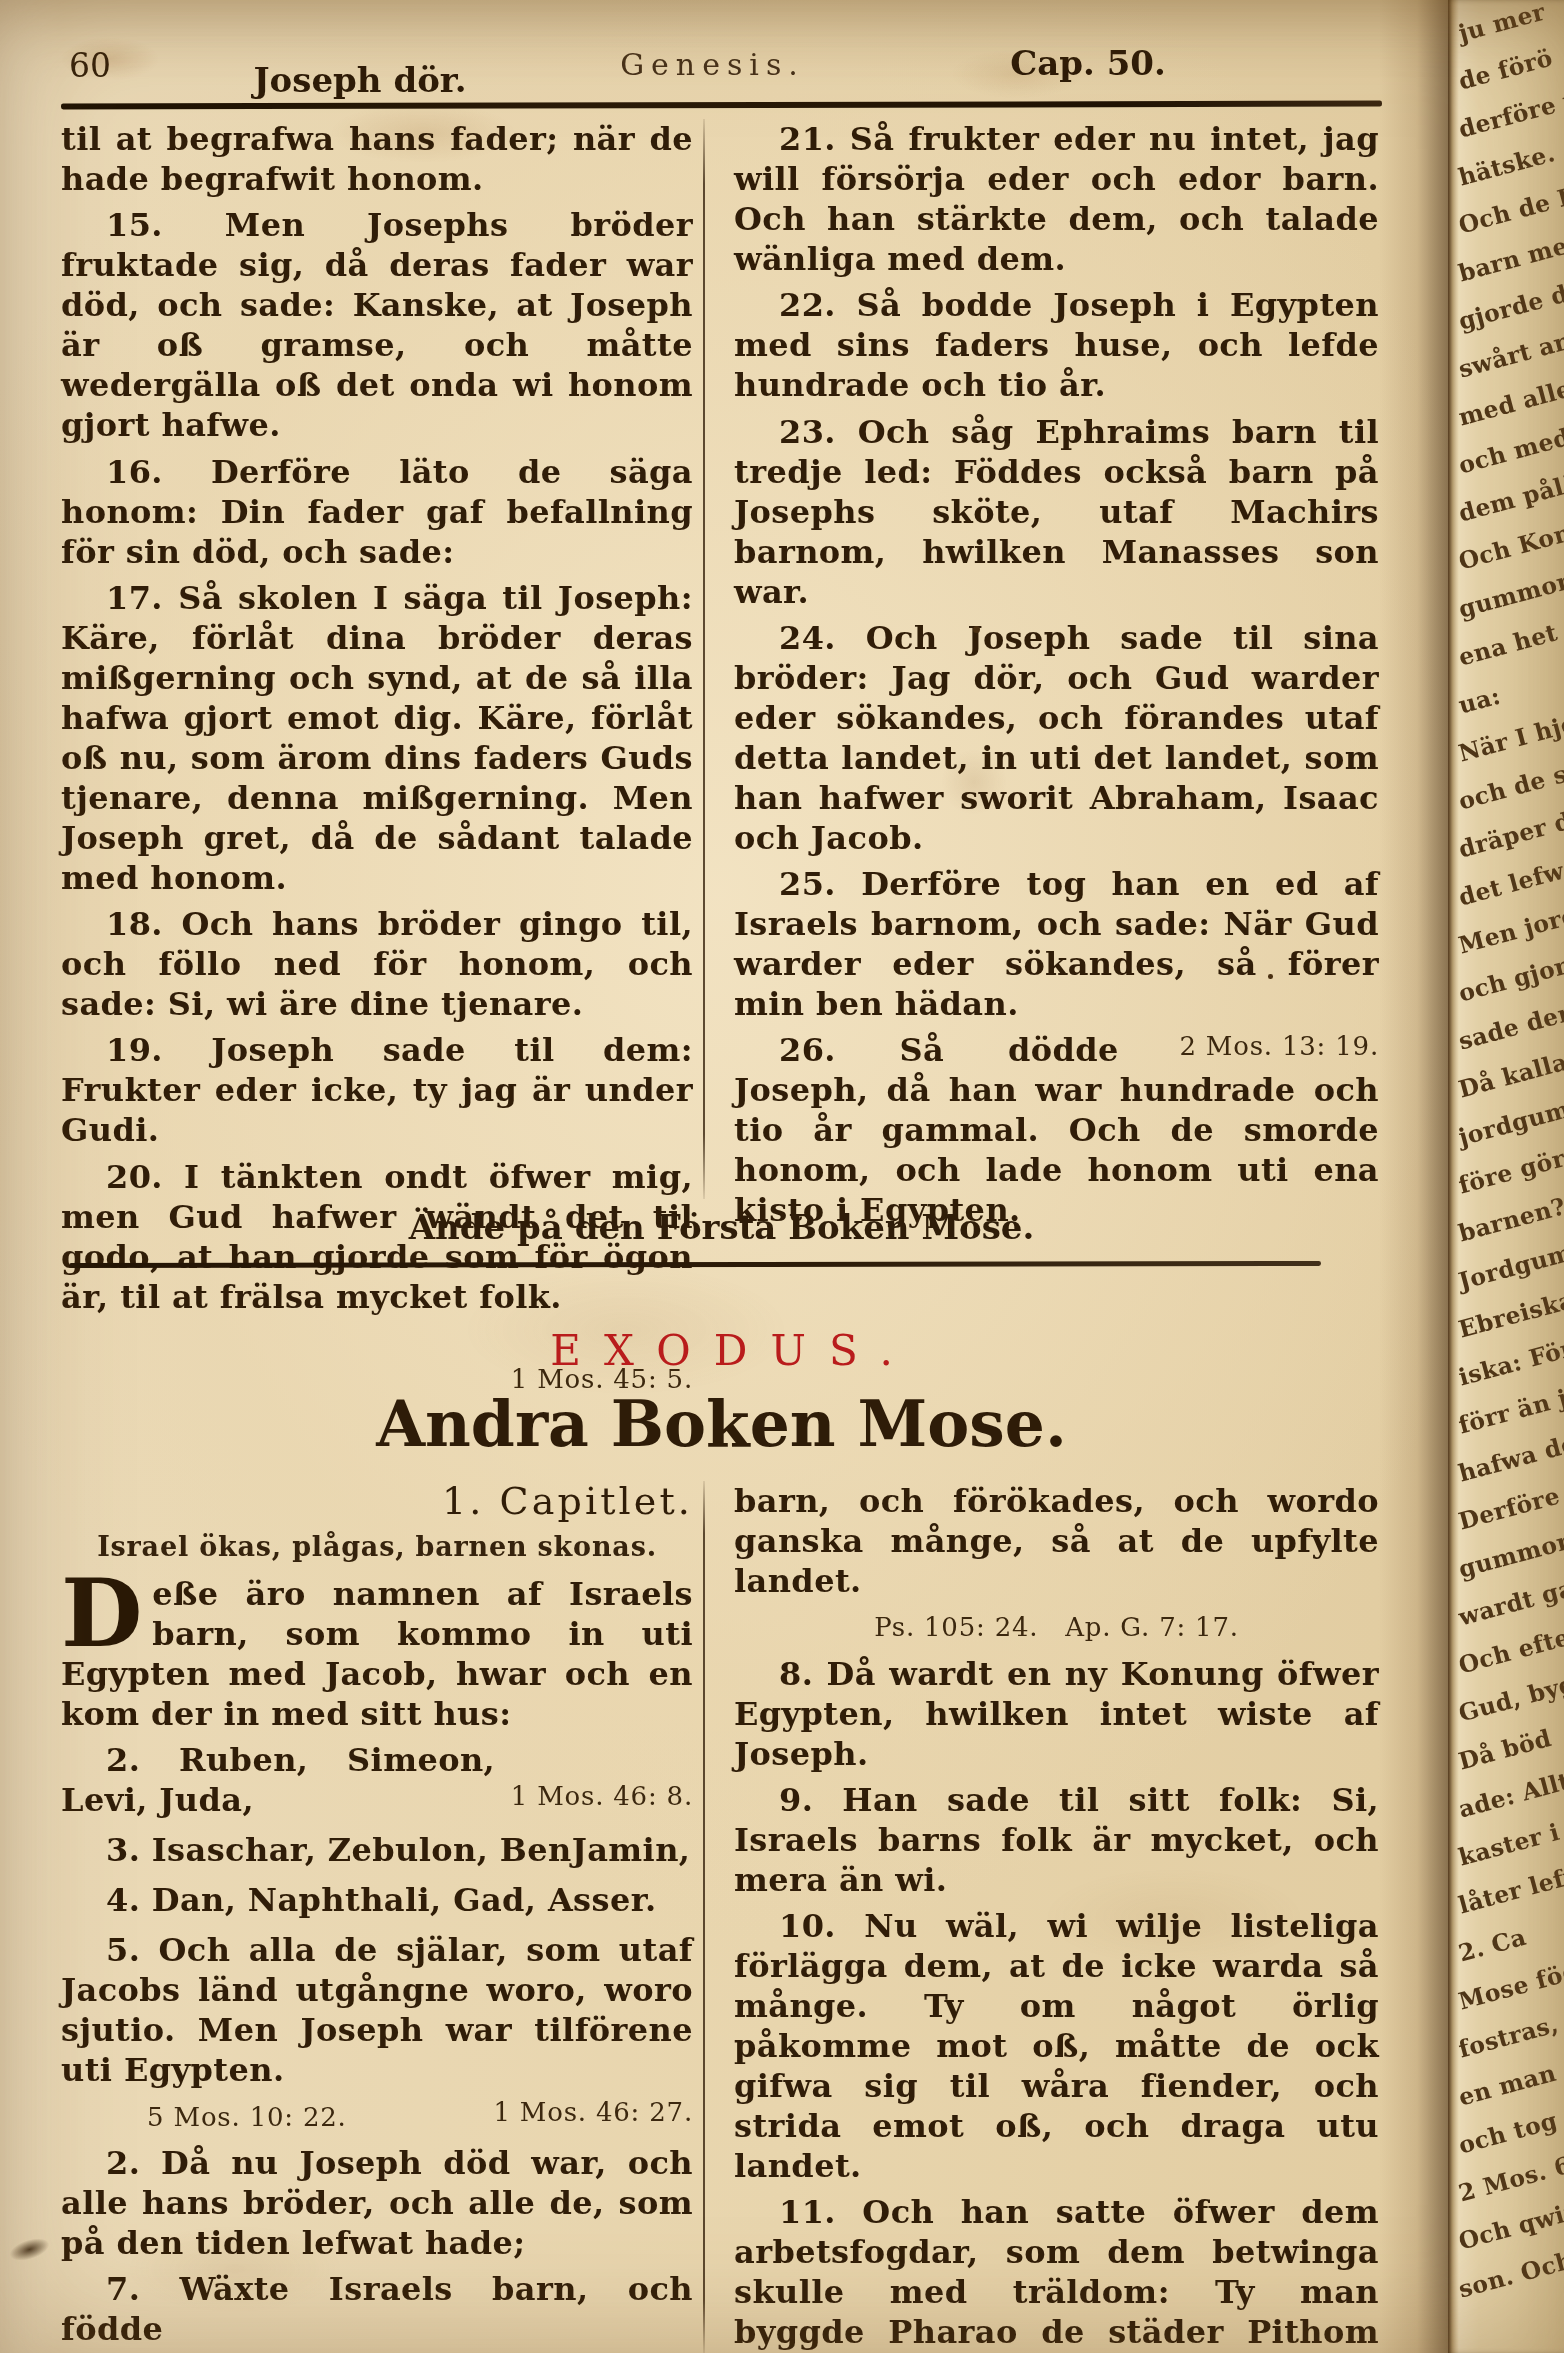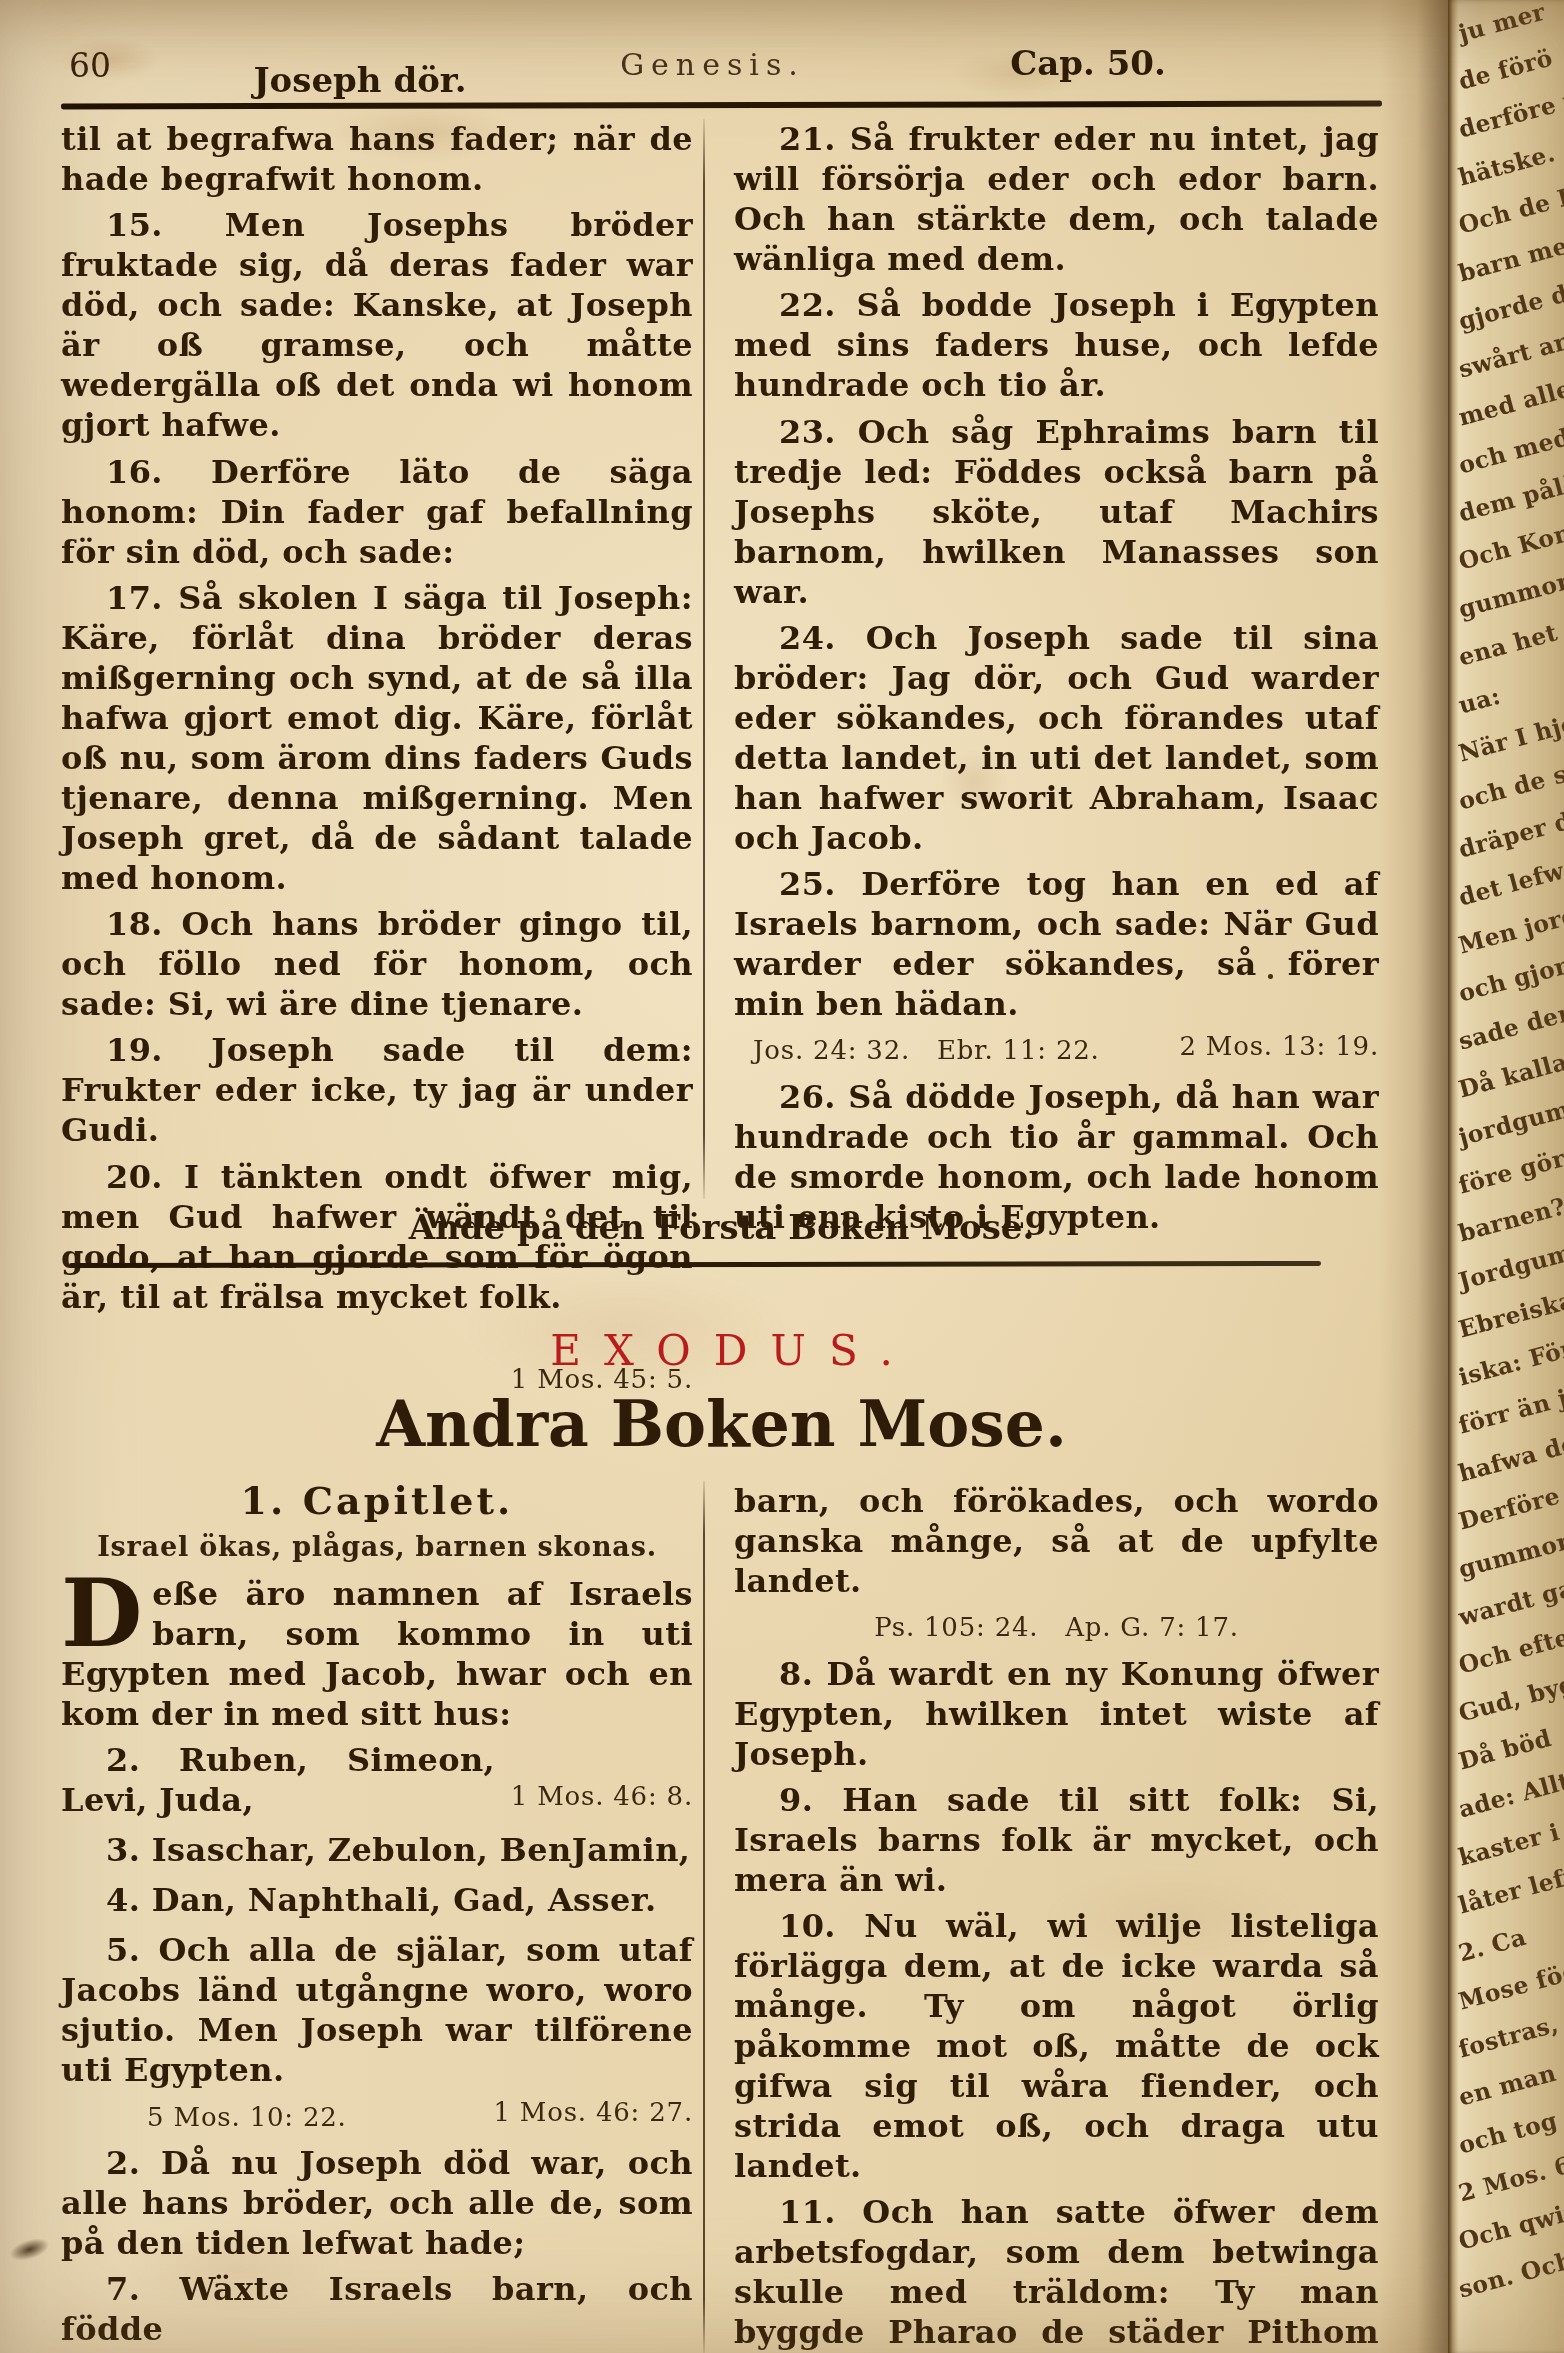--- a/index.html
+++ b/index.html
@@ -57,21 +57,21 @@
     background:linear-gradient(90deg,#241505 0%,#2c1b08 60%,#42301a 100%);
     border-radius:2.3px;transform:rotate(-0.1deg);}
 
   .book-title{position:absolute;top:1326px;left:61px;width:1321px;text-align:center;
     font-size:42px;letter-spacing:.55em;text-indent:.55em;color:#b91c1c;}
   .book-subtitle{position:absolute;top:1387px;left:61px;width:1321px;text-align:center;
     font-size:63px;font-weight:bold;color:#2e1c08;}
 
   .e-left{left:61px;top:1481px;width:632px;}
   .e-right{left:734px;top:1481px;width:645px;}
-  .chap-head{text-align:center;font-size:38px;font-weight:bold;letter-spacing:3.1px;
+  .chap-head{text-align:right;font-size:38px;font-weight:normal;letter-spacing:3.1px;
     margin:0 0 14px 0;text-indent:0;}
   .chap-sum{text-align:center;font-size:27px;font-weight:bold;letter-spacing:0.8px;
     margin:0 0 17px 0;text-indent:0;color:#36230d;}
   .dropcap{float:left;font-size:94px;line-height:72px;font-weight:bold;padding:3.1px 9.4px 0 0;color:#2a1906;}
 
   
   .gutter{position:absolute;top:0;left:1379px;width:69px;height:2354px;pointer-events:none;
     background:linear-gradient(90deg,rgba(120,85,40,0) 0%,rgba(120,85,40,.18) 55%,rgba(70,45,18,.55) 100%);}
   .next-page{position:absolute;top:0;left:1448px;width:117px;height:2354px;overflow:hidden;
     background:linear-gradient(90deg,#8a693f 0px,#c9ad7c 3.9px,#ecddba 11px,#e6d4aa 31px,#dfcb9c 100%);
@@ -111,21 +111,20 @@
 
 <div class="col g-right">
   <p class="verse">21. Så frukter eder nu intet, jag will försörja eder och edor barn. Och han stärkte dem, och talade wänliga med dem.</p>
   <p class="verse">22. Så bodde Joseph i Egypten med sins faders huse, och lefde hundrade och tio år.</p>
   <p class="verse">23. Och såg Ephraims barn til tredje led: Föddes också barn på Josephs sköte, utaf Machirs barnom, hwilken Manasses son war.</p>
   <p class="verse">24. Och Joseph sade til sina bröder: Jag dör, och Gud warder eder sökandes, och förandes utaf detta landet, in uti det landet, som han hafwer sworit Abraham, Isaac och Jacob.</p>
   <p class="verse">
     <span>25. Derföre tog han en ed af Israels barnom, och sade: När Gud warder eder sökandes, så förer min ben hädan.</span>
     <span class="ref">2 Mos. 13: 19.</span>
   </p>
-  <p class="refline">Jos. 24: 32. Ebr. 11: 22.</p>
   <p class="verse">26. Så dödde Joseph, då han war hundrade och tio år gammal. Och de smorde honom, och lade honom uti ena kisto i Egypten.</p>
 </div>
 
 <div id="div-genesis" class="divider"></div>
 
 <div class="colophon">Ände på den Första Boken Mose.</div>
 <div class="sect-rule"></div>
 
 <div class="book-title">EXODUS.</div>
 <div class="book-subtitle">Andra Boken Mose.</div>

